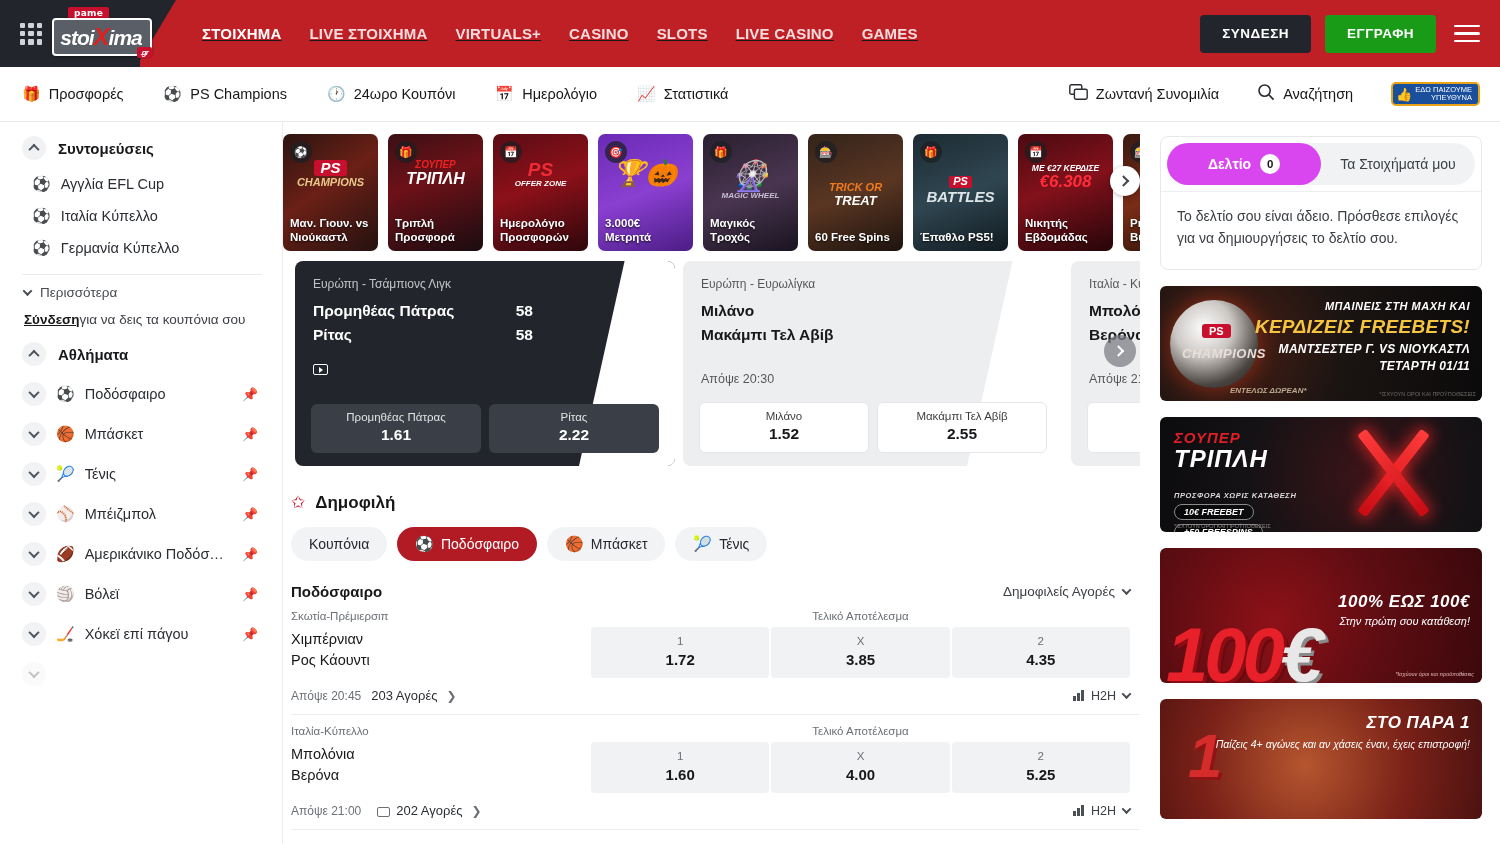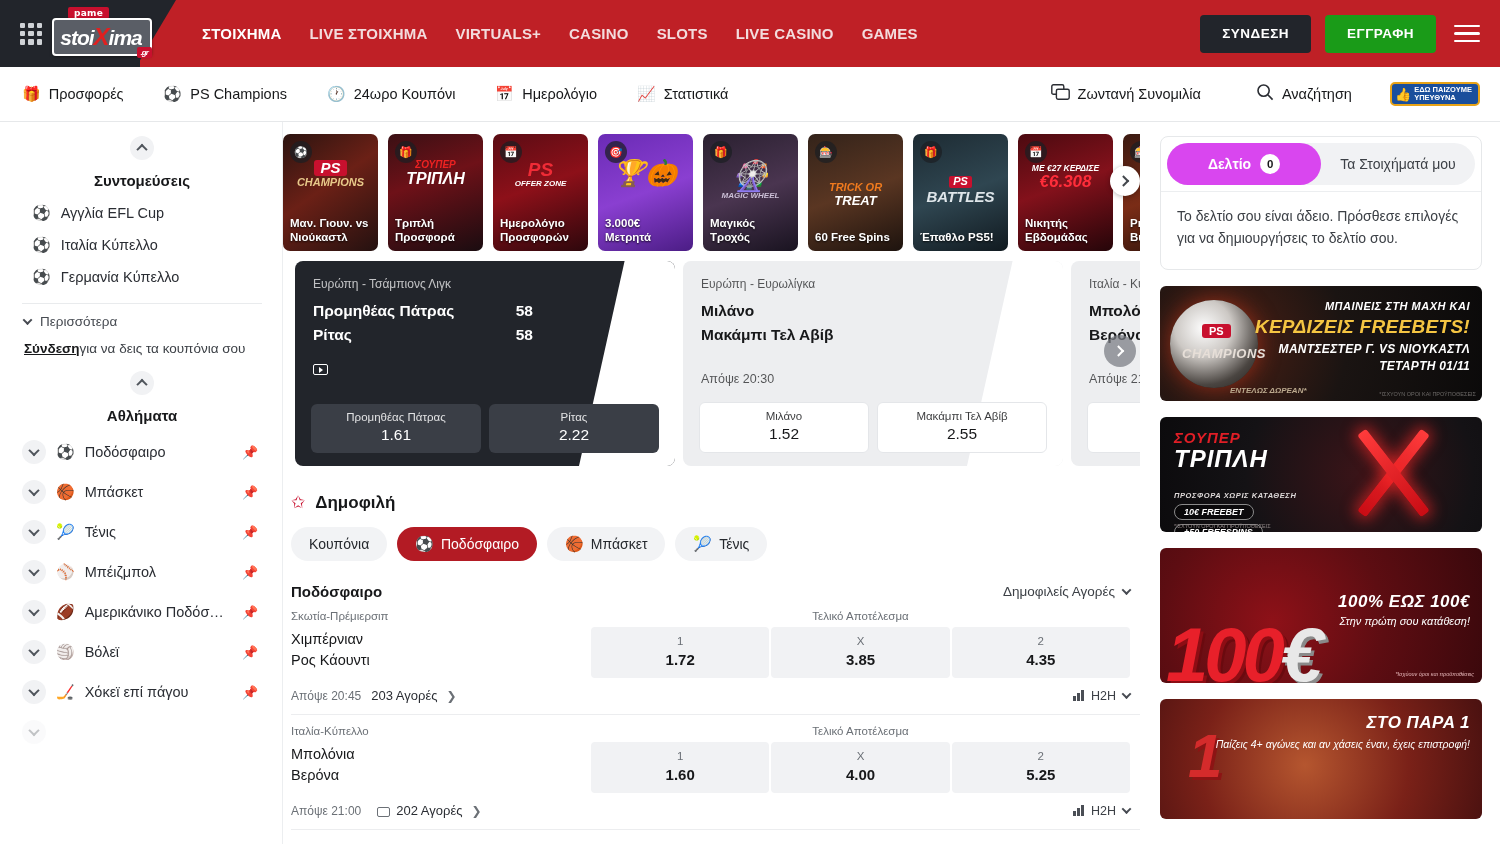--- a/index.html
+++ b/index.html
@@ -42,21 +42,21 @@
     border: 2px solid #fff; margin-top: 8px; letter-spacing: -1px;
     box-shadow: 0 1px 3px rgba(0,0,0,.4);
     position: relative;
   }
   .logo-main .xx { color: #e02020; font-size: 24px; }
   .logo-gr {
     position: absolute; right: -2px; bottom: -4px; background:#c8102e; color:#fff;
     font-size: 8px; padding: 1px 4px; border-radius: 2px; font-style: italic; font-weight: bold;
   }
 
-  .topnav { display: flex; align-items: center; gap: 28px; margin-left: 62px; z-index:2; }
+  .topnav { display: flex; align-items: center; gap: 28px; margin-left: 62px; z-index:2;text-decoration:underline; }
   .topnav a {
     color: #f3dcdd; text-decoration: none; font-size: 15px; font-weight: bold;
     letter-spacing: .2px; white-space: nowrap;
   }
   .topnav a.active { color: #ffffff; }
 
   .topbar-right { margin-left: auto; display: flex; align-items: center; gap: 14px; padding-right: 20px; }
   .btn-login {
     background: #22252b; color: #fff; border: none; border-radius: 4px;
     padding: 0 22px; height: 38px; font-size: 13.5px; font-weight: bold; letter-spacing: .5px;
@@ -77,31 +77,31 @@
   }
   .sb-item { display:flex; align-items:center; gap: 8px; margin-right: 40px; cursor:pointer; white-space:nowrap; }
   .sb-item span.lbl { font-size: 14.5px; color: #17181a; }
   .sb-right { margin-left: auto; display:flex; align-items:center; gap: 38px; }
   .emoji { font-size: 15px; line-height:1; font-family:"DejaVu Sans", sans-serif; }
   .resp-badge {
     background: #1a4f9c; border: 2px solid #e8a317; border-radius: 5px;
     display: flex; align-items: center; gap: 3px; padding: 2px 6px 2px 3px; cursor:pointer;
   }
   .resp-badge .thumb { font-size: 13px; }
-  .resp-badge .txt { color:#fff; font-size: 7.5px; font-weight: bold; line-height: 1.08; text-align:left; }
+  .resp-badge .txt { color:#fff; font-size: 7.5px; font-weight: normal; line-height: 1.08; text-align:right; }
 
   
   .layout { display: flex; height: 722px; }
 
   
   .sidebar {
     width: 283px; flex: 0 0 283px; background: #fff; padding: 14px 20px 0 22px;
     overflow: hidden; border-right: 1px solid #eceef0;
   }
-  .sec-head { display:flex; align-items:center; gap:12px; margin-bottom: 8px; cursor:pointer;flex-direction:column; }
+  .sec-head { display:flex; align-items:center; gap:12px; margin-bottom: 8px; cursor:pointer; }
   .chev-circle {
     width: 24px; height: 24px; border-radius: 50%; background: #f1f2f4;
     display:flex; align-items:center; justify-content:center; flex:0 0 24px;
   }
   .chev { width: 8px; height: 8px; border-left: 2px solid #50555c; border-top: 2px solid #50555c; }
   .chev.up { transform: rotate(45deg) translate(1px,1px); }
   .chev.down { transform: rotate(-135deg) translate(1px,1px); }
   .sec-title { font-size: 15px; font-weight: bold; color: #17181a; }
   .side-link {
     display:flex; align-items:center; gap: 10px; padding: 8px 0 8px 10px; cursor:pointer;
@@ -170,21 +170,21 @@
   .mcard .tvicon { margin-top: 20px; position:relative; z-index:2; width: 15px; height: 11px; border:1.6px solid #fff; border-radius:2px; display:flex; align-items:center; justify-content:center;}
   .mcard .tvicon::before { content:""; border-left: 4px solid #fff; border-top: 3px solid transparent; border-bottom: 3px solid transparent;}
   .mcard .time { font-size: 12.5px; opacity:.72; margin-top: 28px; position:relative; z-index:2; }
   .odds-row { display:flex; gap: 8px; position:absolute; left: 16px; right: 16px; bottom: 13px; z-index:4; }
   .odd {
     flex:1; border-radius: 6px; padding: 7px 4px 9px; text-align:center; cursor:pointer;
   }
   .mcard.dark .odd { background: #3a3e46; color:#fff; }
   .mcard.light .odd { background:#fff; color:#17181a; border:1px solid #e4e6e9; }
   .odd .nm { font-size: 11.5px; opacity:.85; margin-bottom:3px; }
-  .odd .vl { font-size: 15.5px; font-weight: normal; }
+  .odd .vl { font-size: 15.5px; font-weight: bold; }
   .mcar-next {
     position:absolute; right: 4px; top: 84px; width: 32px; height: 32px; border-radius:50%;
     background: rgba(120,124,130,.72); display:flex; align-items:center; justify-content:center; z-index:10; cursor:pointer;
   }
   .arrow-w { width:8px; height:8px; border-right:2px solid #fff; border-top:2px solid #fff; transform: rotate(45deg) translate(-1px,1px); }
 
   
   .popular { padding: 26px 0 0 8px; }
   .pop-head { display:flex; align-items:center; gap: 10px; margin-bottom: 14px; }
   .pop-head .star { color:#c8102e; font-size: 17px; }
@@ -346,21 +346,21 @@
   <div class="sb-item">
     <span class="emoji">📅</span>
     <span class="lbl">Ημερολόγιο</span>
   </div>
   <div class="sb-item">
     <span class="emoji">📈</span>
     <span class="lbl">Στατιστικά</span>
   </div>
 
   <div class="sb-right">
-    <div class="sb-item" style="margin-right:17px">
+    <div class="sb-item" style="margin-right:0">
       <span style="display:inline-block">
         <svg width="19" height="17" viewBox="0 0 19 17">
             <rect x="0.8" y="0.8" width="12" height="9.5" rx="1.6" fill="none" stroke="#2a2d33" stroke-width="1.4"></rect>
             <rect x="5.4" y="5.2" width="12.8" height="10" rx="1.6" fill="#fff" stroke="#2a2d33" stroke-width="1.4"></rect>
           </svg>
       </span>
       <span class="lbl">Ζωντανή Συνομιλία</span>
     </div>
     <div class="sb-item" style="margin-right:0">
       <span style="display:inline-block">

